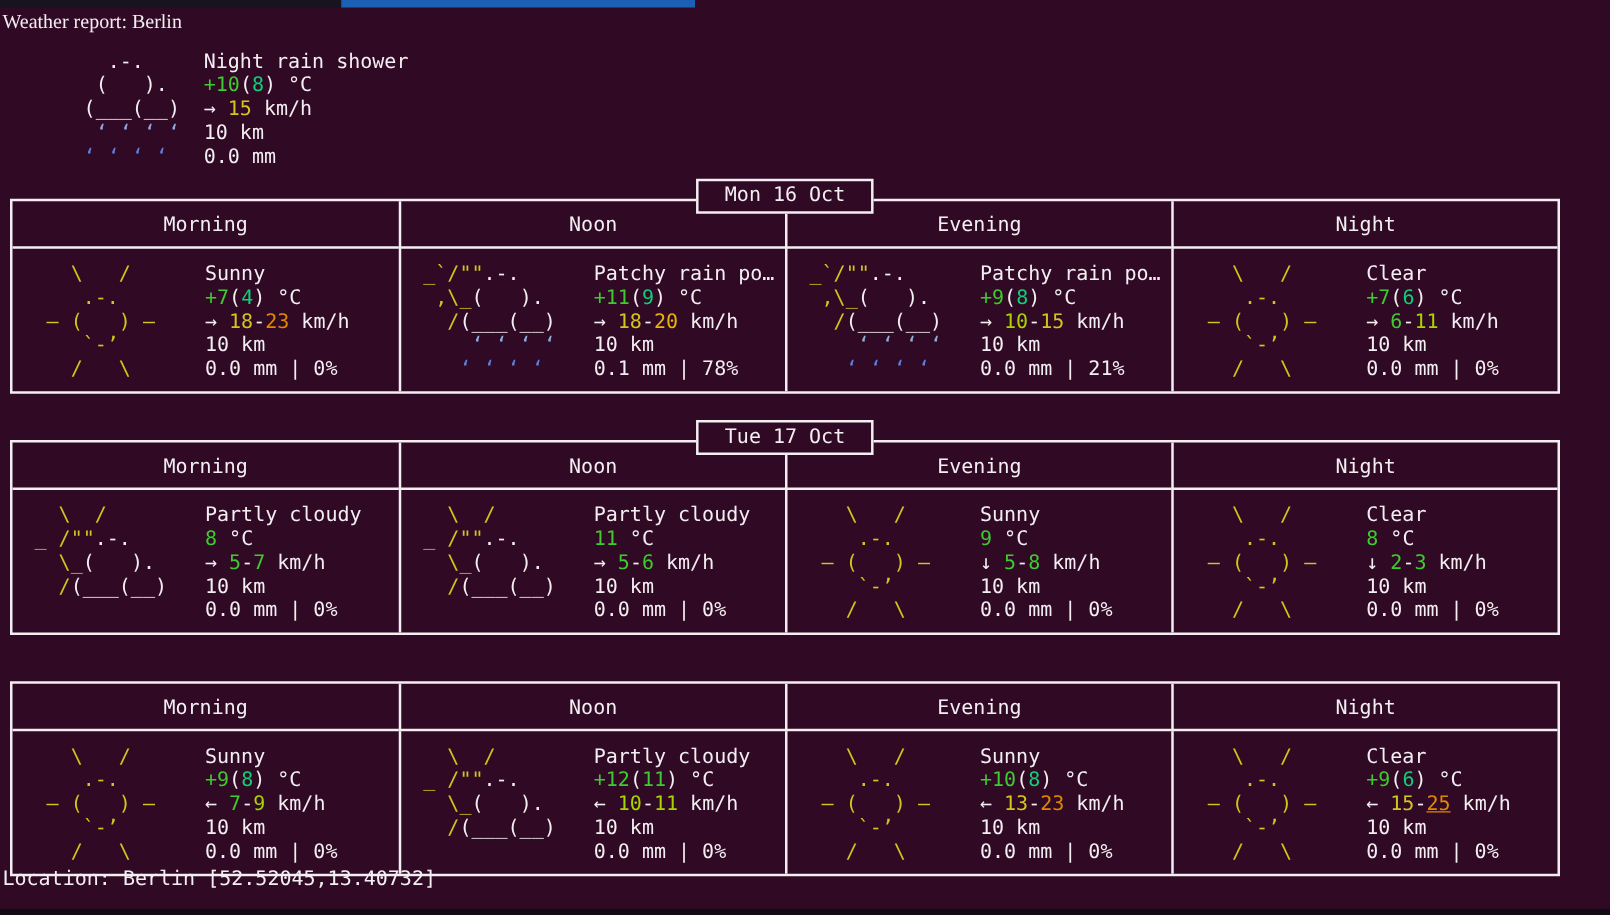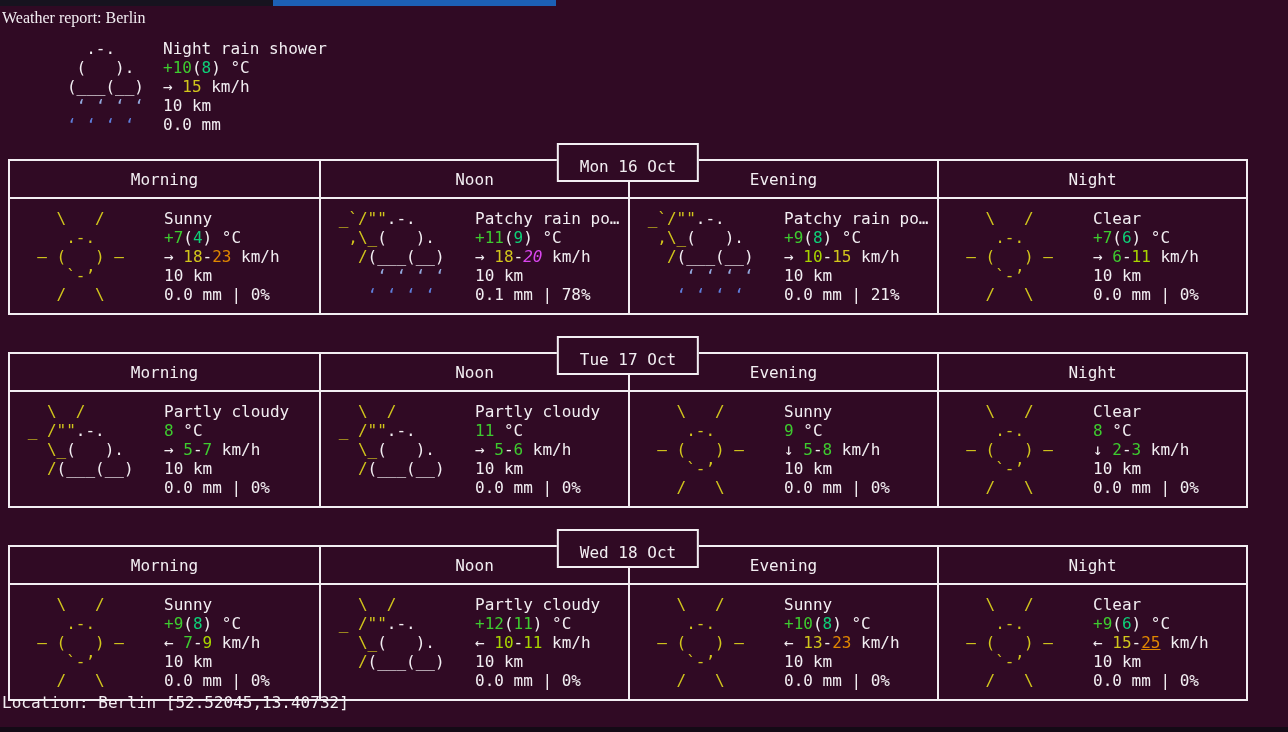--- a/index.html
+++ b/index.html
@@ -19,21 +19,21 @@
   .ln{white-space:pre;height:19px;}
   .table-wrap{position:relative;width:1236px;margin:25px 0 0 8px;border:2px solid #f2eef2;}
   .table-wrap + .table-wrap{margin-top:37px;}
   .grid{display:grid;grid-template-columns:1fr 1fr 1fr 1fr;}
   .th{height:36px;display:flex;align-items:center;justify-content:center;
       border-bottom:2px solid #f2eef2;}
   .th.bl,.td.bl{border-left:2px solid #f2eef2;}
   .td{display:flex;padding:10px 0 9px 0;}
   .td .icon{width:146px;margin-left:8px;flex:none;}
   .daybox{position:absolute;top:-18px;left:50%;transform:translateX(-50%);
-      background:#300a24;border:2px solid #f2eef2;padding:12px 21px 4px 21px;
+      background:#300a24;border:2px solid #f2eef2;padding:1px 21px 4px 21px;
       z-index:2;white-space:pre;}
   .footer{position:absolute;left:2px;bottom:20px;white-space:pre;}
   .bottom-strip{position:absolute;left:0;bottom:0;width:100%;height:5px;background:#140a16;}
 </style>
 </head>
 <body>
 
 <div class="topbar">
   <div class="topbar-black"></div>
   <div class="topbar-blue"></div>
@@ -68,21 +68,21 @@
         <div class="ln"><span>→ </span><span style="color: rgb(210, 198, 28);">18</span><span>-</span><span style="color: rgb(224, 135, 0);">23</span><span> km/h</span></div>
         <div class="ln">10 km</div>
         <div class="ln">0.0 mm | 0%</div>
       </div>
     </div>
     <div class="td bl">
       <pre class="icon"><div><span style="color: rgb(210, 198, 28);"> _`/""</span><span>.-.</span></div><div><span style="color: rgb(210, 198, 28);">  ,\_</span><span>(   ).</span></div><div><span style="color: rgb(210, 198, 28);">   /</span><span>(___(__)</span></div><div><span style="color: rgb(148, 171, 223);">     ‘ ‘ ‘ ‘</span></div><div><span style="color: rgb(95, 127, 221);">    ‘ ‘ ‘ ‘</span></div></pre>
       <div class="info">
         <div class="ln">Patchy rain po…</div>
         <div class="ln"><span style="color: rgb(62, 203, 47);">+11</span><span>(</span><span style="color: rgb(14, 208, 119);">9</span><span>) °C</span></div>
-        <div class="ln"><span>→ </span><span style="color: rgb(210, 198, 28);">18</span><span>-</span><span style="color: #d946ef; font-style: italic;">20</span><span> km/h</span></div>
+        <div class="ln"><span>→ </span><span style="color: rgb(210, 198, 28);">18</span><span>-</span><span style="color: #eab308;">20</span><span> km/h</span></div>
         <div class="ln">10 km</div>
         <div class="ln">0.1 mm | 78%</div>
       </div>
     </div>
     <div class="td bl">
       <pre class="icon"><div><span style="color: rgb(210, 198, 28);"> _`/""</span><span>.-.</span></div><div><span style="color: rgb(210, 198, 28);">  ,\_</span><span>(   ).</span></div><div><span style="color: rgb(210, 198, 28);">   /</span><span>(___(__)</span></div><div><span style="color: rgb(148, 171, 223);">     ‘ ‘ ‘ ‘</span></div><div><span style="color: rgb(95, 127, 221);">    ‘ ‘ ‘ ‘</span></div></pre>
       <div class="info">
         <div class="ln">Patchy rain po…</div>
         <div class="ln"><span style="color: rgb(62, 203, 47);">+9</span><span>(</span><span style="color: rgb(14, 208, 119);">8</span><span>) °C</span></div>
         <div class="ln"><span>→ </span><span style="color: rgb(168, 212, 0);">10</span><span>-</span><span style="color: rgb(210, 198, 28);">15</span><span> km/h</span></div>
@@ -148,21 +148,20 @@
         <div class="ln"><span style="color: rgb(62, 203, 47);">8</span><span> °C</span></div>
         <div class="ln"><span>↓ </span><span style="color: rgb(62, 203, 47);">2</span><span>-</span><span style="color: rgb(62, 203, 47);">3</span><span> km/h</span></div>
         <div class="ln">10 km</div>
         <div class="ln">0.0 mm | 0%</div>
       </div>
     </div>
   </div>
 </div>
 
 <div class="table-wrap">
-  <div class="daybox">Wed 18 Oct</div>
   <div class="grid">
     <div class="th">Morning</div>
     <div class="th bl">Noon</div>
     <div class="th bl">Evening</div>
     <div class="th bl">Night</div>
 
     <div class="td">
       <pre class="icon"><div><span style="color: rgb(210, 198, 28);">    \   /</span></div><div><span style="color: rgb(210, 198, 28);">     .-.</span></div><div><span style="color: rgb(210, 198, 28);">  ― (   ) ―</span></div><div><span style="color: rgb(210, 198, 28);">     `-’</span></div><div><span style="color: rgb(210, 198, 28);">    /   \</span></div></pre>
       <div class="info">
         <div class="ln">Sunny</div>

